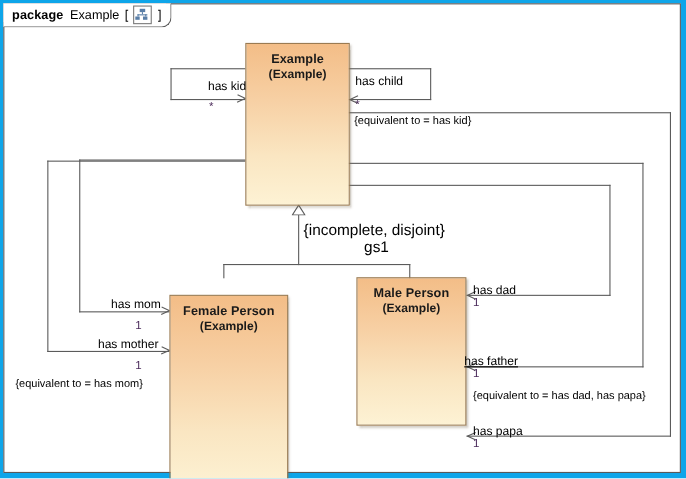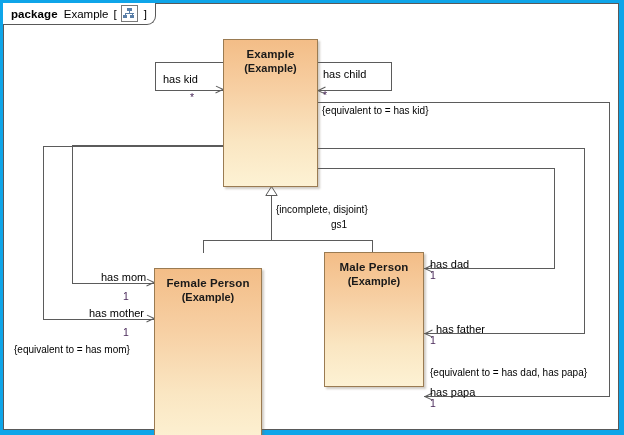--- a/index.html
+++ b/index.html
@@ -144,21 +144,21 @@
   }
   .constraint {
     position: absolute;
     font-size: 10px;
     color: #000000;
     white-space: nowrap;
     line-height: 12px;
   }
   .gslbl {
     position: absolute;
-    font-size: 10px;
+    font-size: 14px;
     color: #000000;
     white-space: nowrap;
     text-align: center;
     line-height: 13px;
   }
   .gen-tri-outline {
     position: absolute;
     width: 12px;
     height: 8px;
   }
@@ -259,43 +259,43 @@
   <div class="clsbox" style="left:154px; top:268px; width:108px; height:179px;">
     <div class="cname">Female Person</div>
     <div class="csub">(Example)</div>
   </div>
 
   <div class="clsbox" style="left:324px; top:252px; width:100px; height:135px;">
     <div class="cname">Male Person</div>
     <div class="csub">(Example)</div>
   </div>
 
-  <div class="lbl" style="left:163px; top:73px;">has kid</div>
+  <div class="lbl" style="left:189px; top:73px;">has kid</div>
   <div class="mult" style="left:190px; top:92px;">*</div>
 
   <div class="lbl" style="left:323px; top:68px;">has child</div>
   <div class="mult" style="left:323px; top:90px;">*</div>
 
   <div class="lbl" style="left:101px; top:271px;">has mom</div>
   <div class="mult" style="left:123px; top:291px;">1</div>
 
   <div class="lbl" style="left:89px;  top:307px;">has mother</div>
   <div class="mult" style="left:123px; top:327px;">1</div>
 
   <div class="lbl" style="left:430px; top:258px;">has dad</div>
   <div class="mult" style="left:430px; top:270px;">1</div>
 
-  <div class="lbl" style="left:436px; top:323px;">has father</div>
+  <div class="lbl" style="left:422px; top:323px;text-decoration:underline;">has father</div>
   <div class="mult" style="left:430px; top:335px;">1</div>
 
   <div class="lbl" style="left:430px; top:386px;">has papa</div>
   <div class="mult" style="left:430px; top:398px;">1</div>
 
   <div class="constraint" style="left:322px; top:105px;">{equivalent to = has kid}</div>
 
   <div class="constraint" style="left:14px;  top:344px;">{equivalent to = has mom}</div>
 
-  <div class="constraint" style="left:430px; top:367px;">{equivalent to = has dad, has papa}</div>
+  <div class="constraint" style="left:430px; top:355px;">{equivalent to = has dad, has papa}</div>
 
   <div class="gslbl" style="left:276px; top:203px;">{incomplete, disjoint}</div>
   <div class="gslbl" style="left:331px; top:218px;">gs1</div>
 
 </div>
 
 </body></html>

